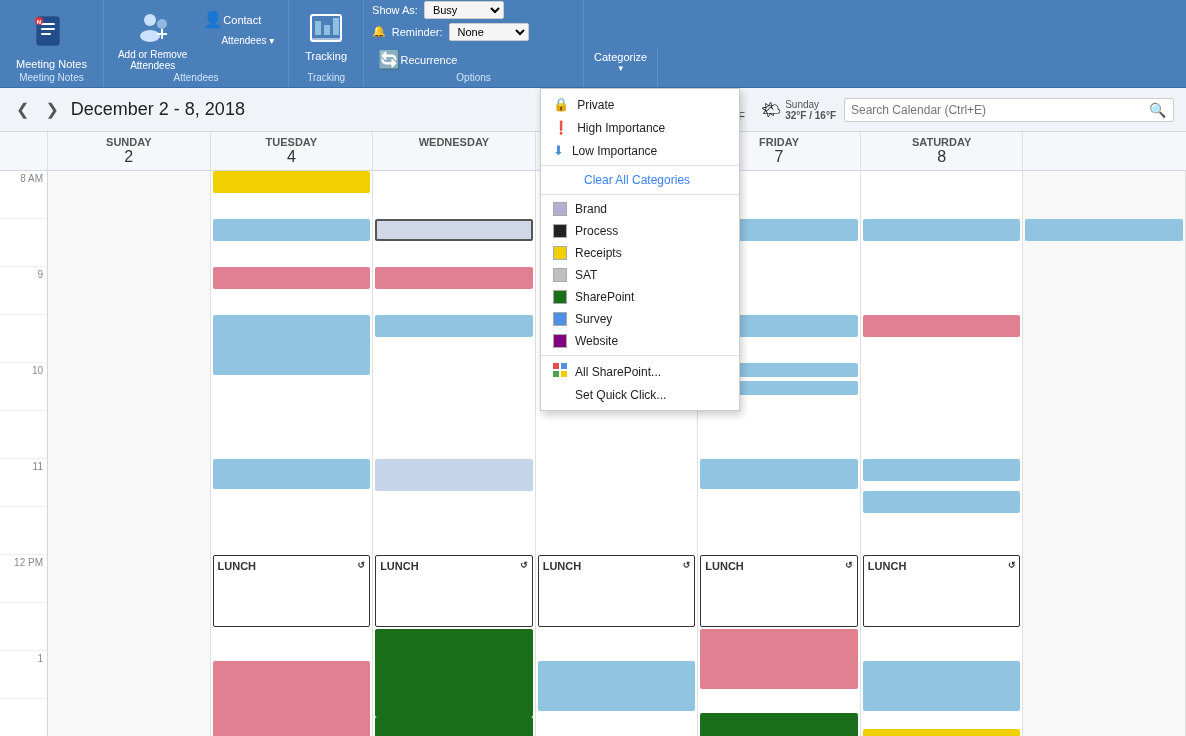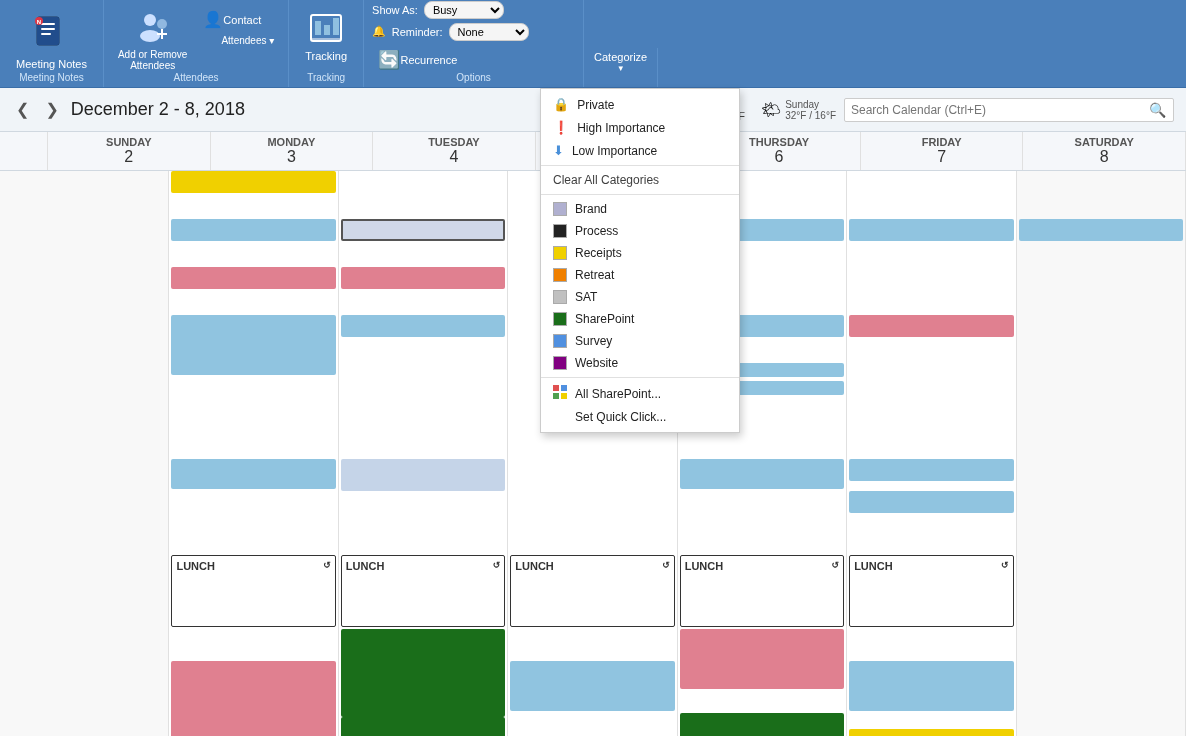--- a/index.html
+++ b/index.html
@@ -59,21 +59,21 @@
       display: flex;
       align-items: center;
       gap: 6px;
       color: white;
       font-size: 11px;
     }
     .options-row select {
       font-size: 11px;
       padding: 1px 4px;
       border: 1px solid #ccc;
-      border-radius: 8px;
+      border-radius: 2px;
       width: 80px;
     }
     .categorize-btn {
       display: flex;
       flex-direction: column;
       align-items: center;
       justify-content: center;
       padding: 4px 10px;
       cursor: pointer;
       color: white;
@@ -120,21 +120,21 @@
     }
     .dropdown-item .item-icon {
       margin-right: 8px;
       font-size: 13px;
     }
     .dropdown-separator {
       height: 1px;
       background: #e0e0e0;
       margin: 3px 0;
     }
-    .dropdown-item.disabled { color: #404040; cursor: default; }
+    .dropdown-item.disabled { color: #3b82f6; cursor: default; margin-left: 31px; }
 
     
     .nav-bar {
       display: flex;
       align-items: center;
       padding: 6px 12px;
       background: #f0f4f8;
       border-bottom: 1px solid #d0d8e0;
       height: 44px;
       gap: 8px;
@@ -388,24 +388,20 @@
   </div>
   <div class="dropdown-item">
     <span class="color-box" style="background:#222222;"></span>
     <span>Process</span>
   </div>
   <div class="dropdown-item">
     <span class="color-box" style="background:#f0d000;"></span>
     <span>Receipts</span>
   </div>
   <div class="dropdown-item">
-    <span class="color-box" style="background:#f08000;"></span>
-    <span>Retreat</span>
-  </div>
-  <div class="dropdown-item">
     <span class="color-box" style="background:#c0c0c0;"></span>
     <span>SAT</span>
   </div>
   <div class="dropdown-item">
     <span class="color-box" style="background:#1a6e1a;"></span>
     <span>SharePoint</span>
   </div>
   <div class="dropdown-item">
     <span class="color-box" style="background:#5090e0;"></span>
     <span>Survey</span>
@@ -442,42 +438,38 @@
   </div>
   <span style="font-size:18px;color:#555;cursor:pointer;">☁</span>
   <div class="weather-box" style="margin-left:12px;">
     <span>☀</span>
     <span>68°F</span>
   </div>
   <div style="display:flex;align-items:center;gap:4px;">
     <span style="font-size:16px;">🌤</span>
     <div>
       <div style="font-size:10px;color:#555;">Sunday</div>
-      <div style="font-size:10px;color:#555;">32°F / 16°F</div>
+      <div style="font-size:10px;color:#555;font-weight:bold;">32°F / 16°F</div>
     </div>
   </div>
   <div class="search-box" style="margin-left:auto;">
     <input type="text" placeholder="Search Calendar (Ctrl+E)" style="">
     <span style="font-size:14px;color:#888;cursor:pointer;">🔍</span>
   </div>
 </div>
 
 <div class="calendar-container">
 
   <div class="day-headers">
     <div class="day-header"></div>
     <div class="day-header">
       <span>SUNDAY</span>
       <span class="day-num">2</span>
     </div>
     <div class="day-header">
-      <span>MONDAY</span>
-      <span class="day-num">3</span>
-    </div>
-    <div class="day-header">
       <span>TUESDAY</span>
       <span class="day-num">4</span>
     </div>
     <div class="day-header">
       <span>WEDNESDAY</span>
       <span class="day-num"></span>
     </div>
     <div class="day-header">
       <span>THURSDAY</span>
       <span class="day-num">6</span>
@@ -487,20 +479,35 @@
       <span class="day-num">7</span>
     </div>
     <div class="day-header">
       <span>SATURDAY</span>
       <span class="day-num">8</span>
     </div>
   </div>
 
   <div class="calendar-body">
 
+    <div class="time-labels">
+      <div class="time-slot" style="height:48px;font-size:10px;color:#888;padding-top:2px;">8 AM</div>
+      <div class="time-slot" style="height:48px;"></div>
+      <div class="time-slot" style="height:48px;font-size:10px;color:#888;padding-top:2px;">9</div>
+      <div class="time-slot" style="height:48px;"></div>
+      <div class="time-slot" style="height:48px;font-size:10px;color:#888;padding-top:2px;">10</div>
+      <div class="time-slot" style="height:48px;"></div>
+      <div class="time-slot" style="height:48px;font-size:10px;color:#888;padding-top:2px;">11</div>
+      <div class="time-slot" style="height:48px;"></div>
+      <div class="time-slot" style="height:48px;font-size:10px;color:#888;padding-top:2px;">12 PM</div>
+      <div class="time-slot" style="height:48px;"></div>
+      <div class="time-slot" style="height:48px;font-size:10px;color:#888;padding-top:2px;">1</div>
+      <div class="time-slot" style="height:48px;"></div>
+
+    </div>
 
     <div class="days-grid">
 
       <div class="day-col" style="background:#f8f8f8;">
         <div style="height:1056px;"></div>
       </div>
 
       <div class="day-col" style="position:relative;">
         <div style="height:1056px;"></div>
         <div class="event-block" style="top:0px;height:22px;background:#f0d000;"></div>

